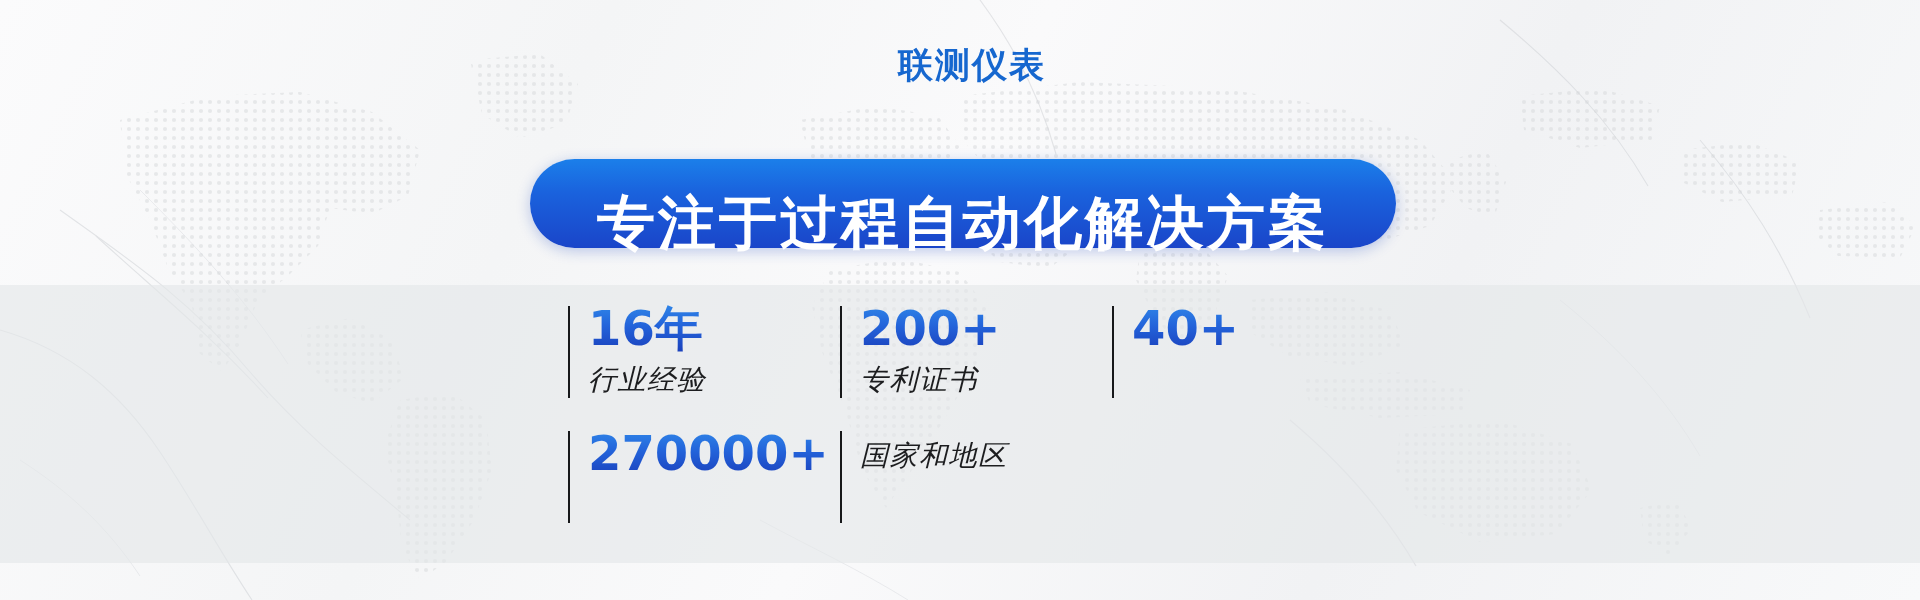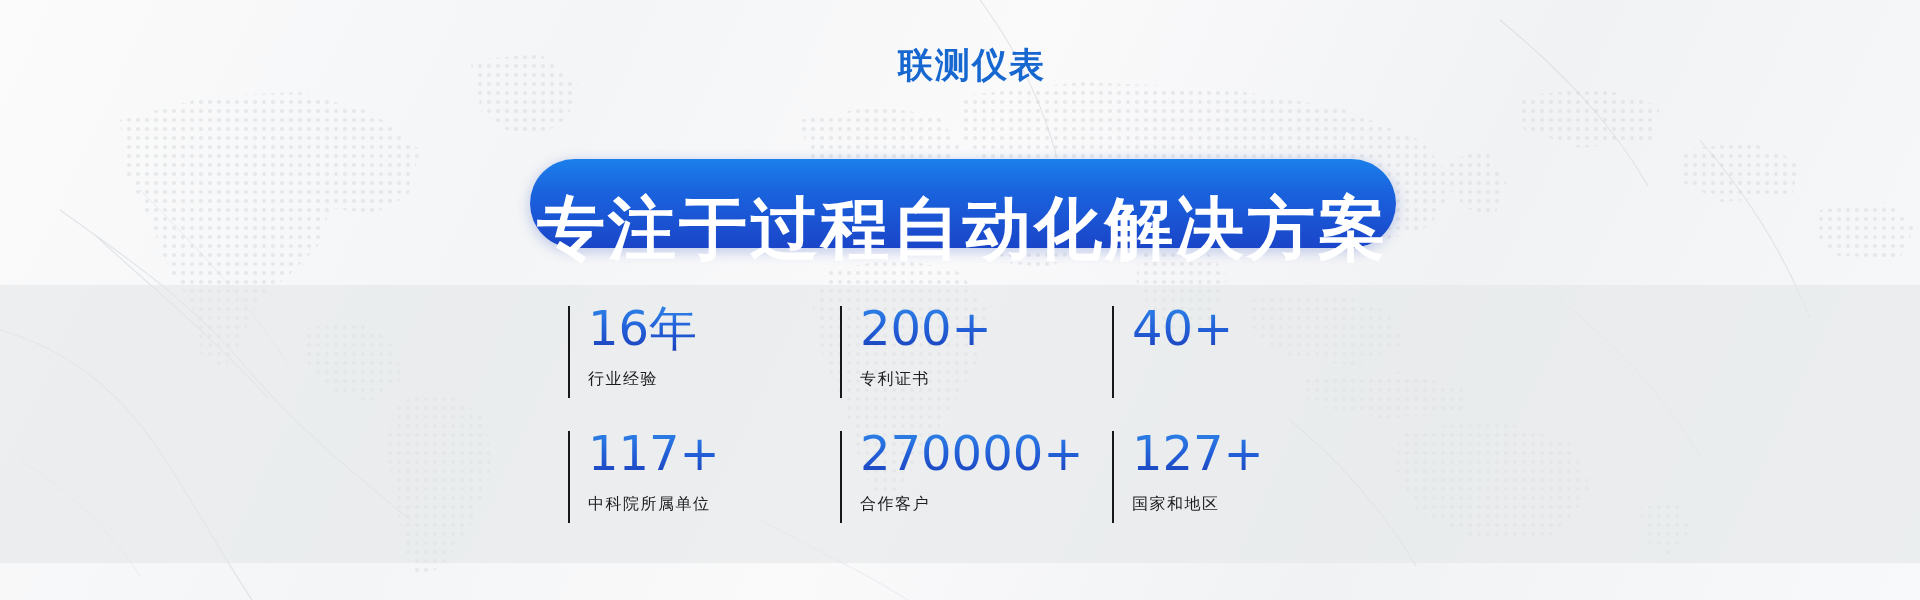--- a/index.html
+++ b/index.html
@@ -52,22 +52,22 @@
   
   .pill{
     position:absolute;left:530px;top:159px;width:866px;height:89px;
     border-radius:46px;
     background:linear-gradient(180deg,#1b7fea 0%,#1a62dd 38%,#1a45c9 100%);
     box-shadow:0 3px 14px rgba(25,70,190,.28);
     display:flex;align-items:center;justify-content:center;
     z-index:5;
   }
   .pill-text{
-    font-family:Liberation Sans, sans-serif;
-    font-size:68px;font-weight:700;color:#ffffff;
+    font-family:Liberation Mono, monospace;
+    font-size:58px;font-weight:700;color:#ffffff;
     letter-spacing:3px;line-height:1;
     white-space:nowrap;
     margin-top:48px;
   }
 
   
   .stats{
     position:absolute;left:568px;top:304px;width:810px;height:250px;
     display:grid;
     grid-template-columns:272px 272px 266px;
@@ -78,31 +78,31 @@
     position:relative;
     padding-left:20px;
     display:flex;flex-direction:column;justify-content:flex-start;
   }
   .stat::before{
     content:"";position:absolute;left:0;top:2px;
     width:2px;height:92px;background:#17181a;
   }
   .stat-value{
     font-family:"DejaVu Sans","Liberation Sans",sans-serif;
-    font-size:48px;font-weight:400;line-height:1.02;
+    font-size:48px;font-weight:700;line-height:1.02;
     background:linear-gradient(180deg,#2f86e8 0%,#2363da 45%,#1a3fbb 100%);
     -webkit-background-clip:text;background-clip:text;
     -webkit-text-fill-color:transparent;color:#1f55cf;
     white-space:nowrap;letter-spacing:0px;
   }
   .stat-label{
-    margin-top:16px;
-    font-family:"DejaVu Sans","Liberation Sans",sans-serif;
-    font-size:16px;font-weight:400;color:#1c1d1f;
-    letter-spacing:1.5px;white-space:nowrap;
+    margin-top:8px;
+    font-family:"DejaVu Sans","Liberation Sans",sans-serif;
+    font-size:28px;font-weight:400;color:#1c1d1f;
+    letter-spacing:1.5px;white-space:nowrap;font-style:italic;
   }
 </style>
 </head>
 <body>
 
 <div class="banner">
 
   <div class="worldmap">
     <svg width="1920" height="600" viewBox="0 0 1920 600" xmlns="http://www.w3.org/2000/svg">
       <defs>
@@ -191,30 +191,24 @@
 
     <div class="stat">
       <span class="stat-value">200+</span>
       <span class="stat-label">专利证书</span>
     </div>
 
     <div class="stat">
       <span class="stat-value">40+</span>
     </div>
 
-    <div class="stat">
-      <span class="stat-value">117+</span>
-      <span class="stat-label">中科院所属单位</span>
-    </div>
 
     <div class="stat">
       <span class="stat-value">270000+</span>
-      <span class="stat-label">合作客户</span>
-    </div>
-
-    <div class="stat">
-      <span class="stat-value">127+</span>
+    </div>
+
+    <div class="stat">
       <span class="stat-label">国家和地区</span>
     </div>
 
   </div>
 
 </div>
 
 </body></html>

